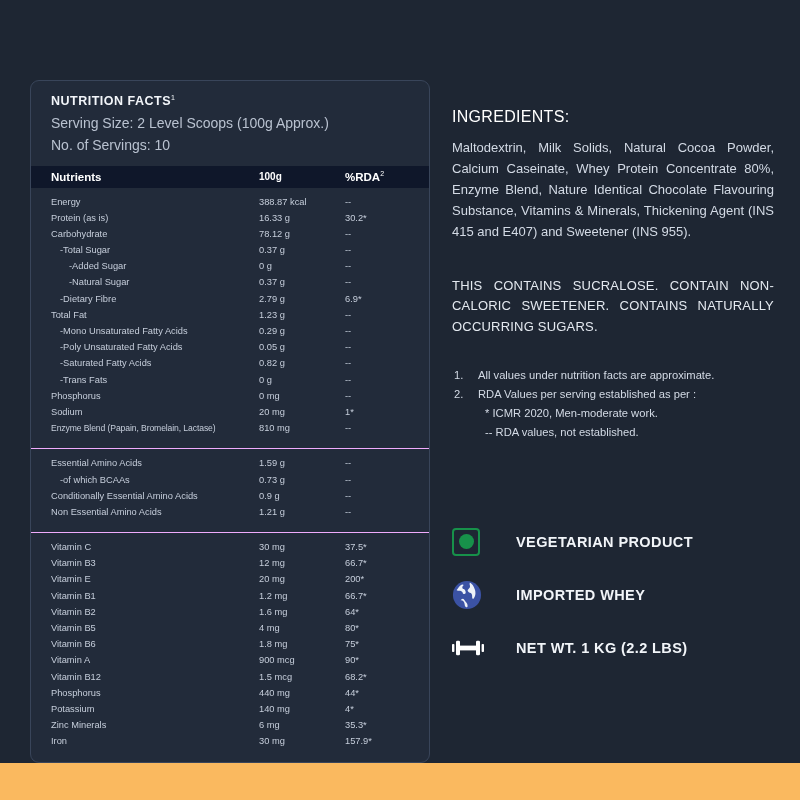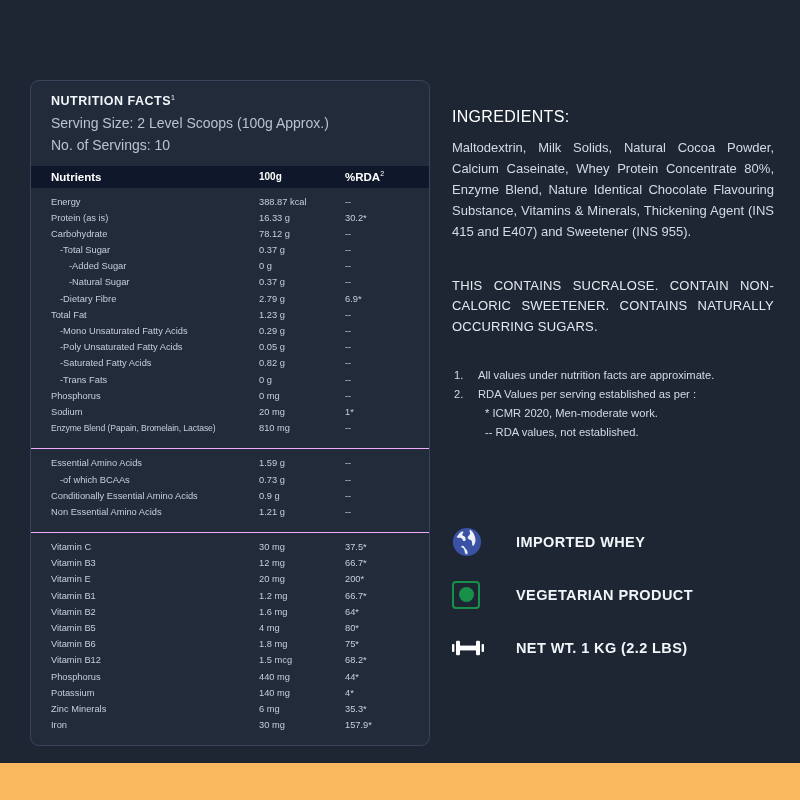--- a/index.html
+++ b/index.html
@@ -247,20 +247,25 @@
             <div class="c1">Vitamin B5</div>
             <div class="c2">4 mg</div>
             <div class="c3">80*</div>
           </div>
           <div class="row">
             <div class="c1">Vitamin B6</div>
             <div class="c2">1.8 mg</div>
             <div class="c3">75*</div>
           </div>
           <div class="row">
+            <div class="c1">Vitamin A</div>
+            <div class="c2">900 mcg</div>
+            <div class="c3">90*</div>
+          </div>
+          <div class="row">
             <div class="c1">Vitamin B12</div>
             <div class="c2">1.5 mcg</div>
             <div class="c3">68.2*</div>
           </div>
           <div class="row">
             <div class="c1">Phosphorus</div>
             <div class="c2">440 mg</div>
             <div class="c3">44*</div>
           </div>
           <div class="row">
@@ -291,38 +296,38 @@
         <li><span class="num">1.</span><span>All values under nutrition facts  are approximate.</span></li>
         <li><span class="num">2.</span><span>RDA Values per serving established as per :</span></li>
       </ul>
     <div id="note-subs">
         <div class="sub">* ICMR 2020, Men-moderate work.</div>
         <div class="sub">-- RDA values, not established.</div>
       </div>
   </div>
 
   <div class="badges" id="badges">
+      <div class="badge">
+        <span class="bicon">
+          <span class="veg-mark">
+            <span class="veg-dot"></span>
+          </span>
+        </span>
+        <span class="blabel">VEGETARIAN PRODUCT</span>
+      </div>
       <div class="badge">
         <span class="bicon">
           <svg width="30" height="30" viewBox="0 0 32 32">
             <circle cx="16" cy="16" r="15" fill="#3b52a4"></circle>
             <path d="M5 11c2 1 3 0 5 1s1 3 3 3 2-2 1-4-3-1-3-3 2-2 1-3-4 1-5 3-2 2-2 3z" fill="#eef2f8"></path>
             <path d="M19 3c-1 2 1 3 0 5s-3 2-2 4 3 1 4 3 0 4 1 5 3-3 3-6-1-5-2-7-3-4-4-4z" fill="#eef2f8"></path>
             <path d="M9 22c1-1 3 0 4 2s0 4 2 5 2-2 1-4-2-2-3-4-3-1-4 1z" fill="#eef2f8"></path>
           </svg>
         </span>
         <span class="blabel">IMPORTED WHEY</span>
-      </div>
-      <div class="badge">
-        <span class="bicon">
-          <span class="veg-mark">
-            <span class="veg-dot"></span>
-          </span>
-        </span>
-        <span class="blabel">VEGETARIAN PRODUCT</span>
       </div>
       <div class="badge">
         <span class="bicon">
           <svg width="32" height="24" viewBox="0 0 40 26">
             <rect x="0" y="8" width="3" height="10" rx="1" fill="#ffffff"></rect>
             <rect x="5" y="4" width="5" height="18" rx="1.5" fill="#ffffff"></rect>
             <rect x="10" y="10" width="20" height="6" fill="#ffffff"></rect>
             <rect x="30" y="4" width="5" height="18" rx="1.5" fill="#ffffff"></rect>
             <rect x="37" y="8" width="3" height="10" rx="1" fill="#ffffff"></rect>
           </svg>

